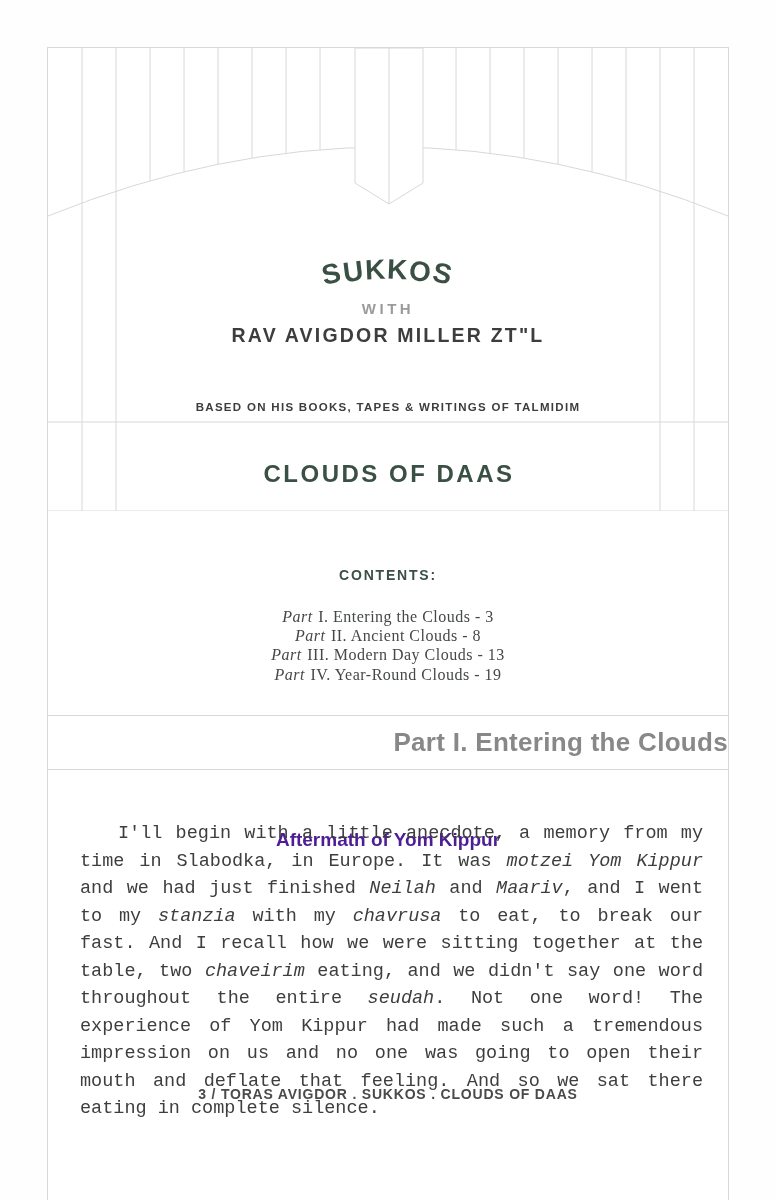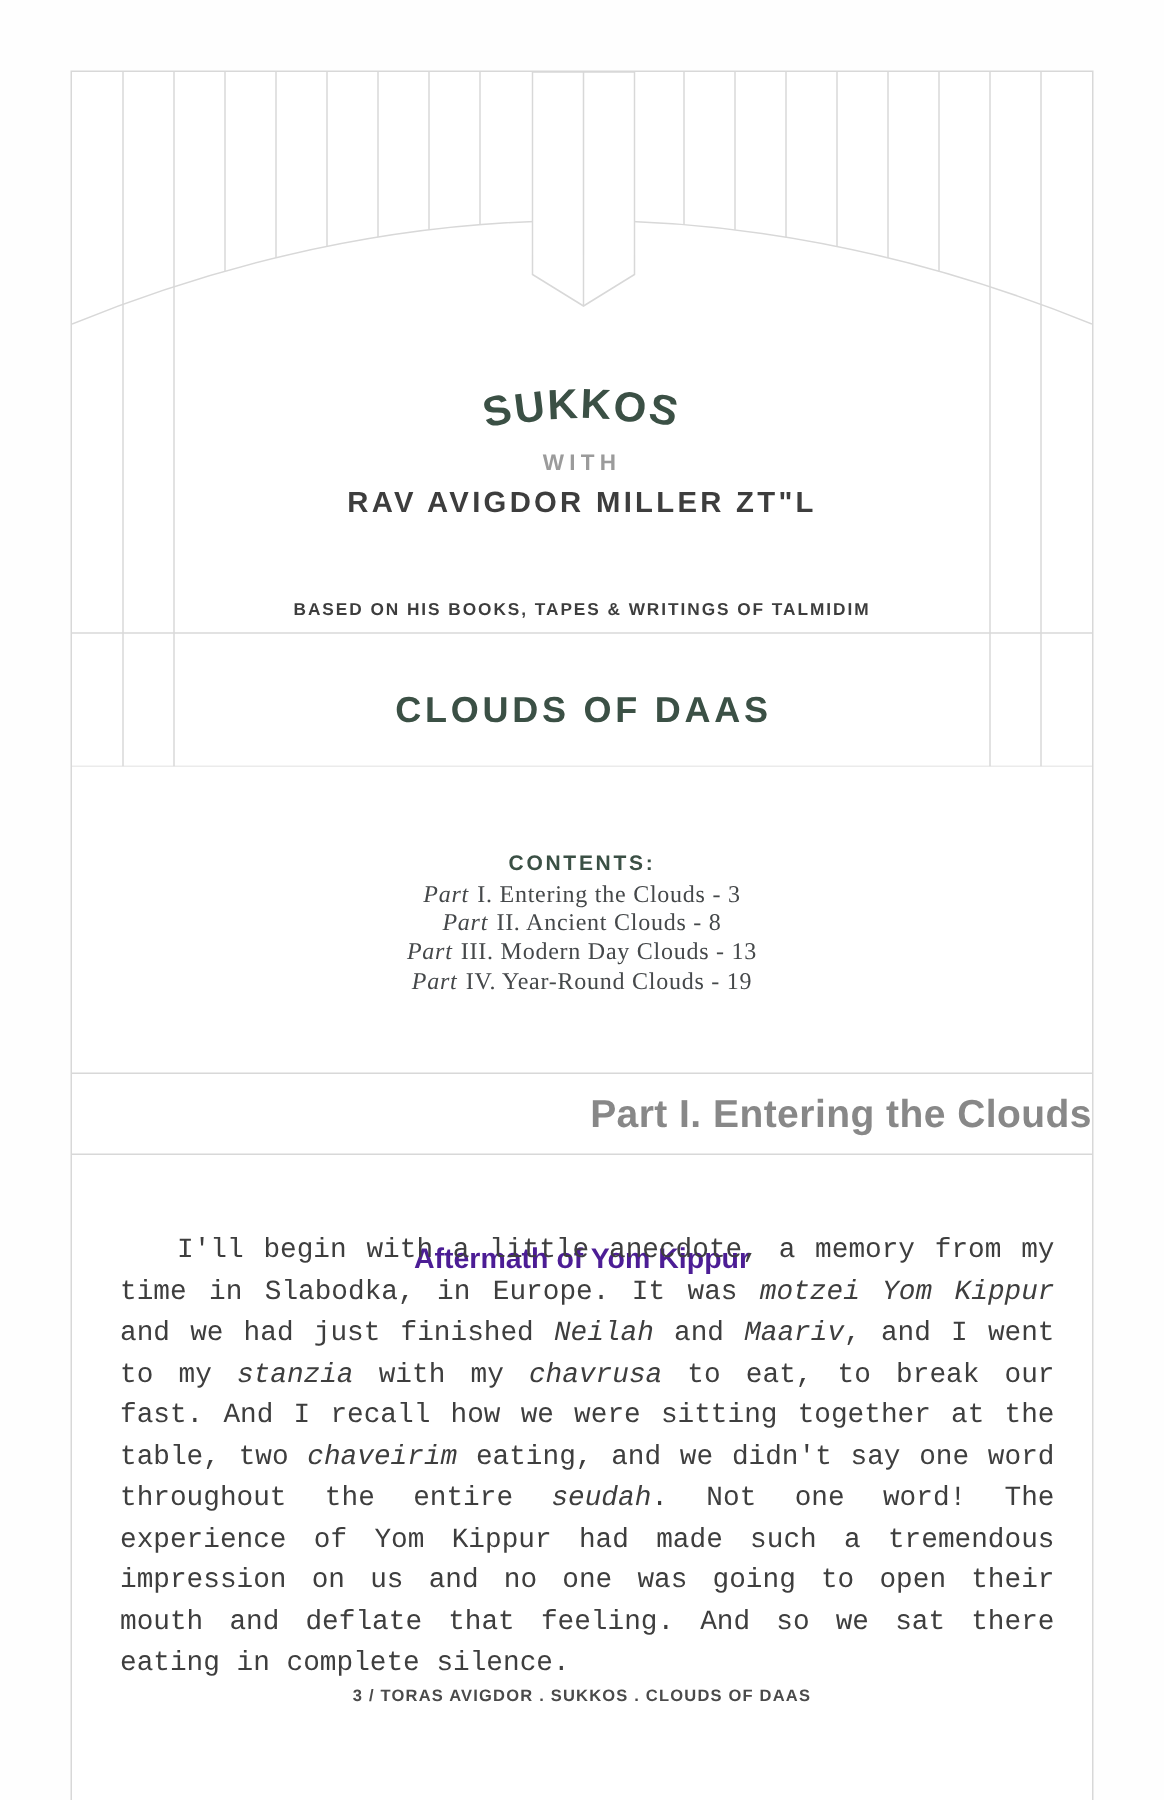--- a/index.html
+++ b/index.html
@@ -40,21 +40,21 @@
     position:absolute; left:68px; top:374px; width:546px; height:104px;
     display:flex; align-items:center; justify-content:center;
   }
   .issue-title {
     font-size:24px; font-weight:bold; letter-spacing:2.5px;
     color:var(--accent,#3b5045);
   }
   .toc { position:absolute; left:0; top:519px; width:100%; text-align:center; }
   .toc-heading {
     font-size:14px; font-weight:bold; letter-spacing:1.8px;
-    color:var(--accent,#3b5045); margin-bottom:4px;
+    color:var(--accent,#3b5045); margin-bottom:24px;
   }
   .toc-line {
     font-family:"Liberation Serif", serif; font-size:16px;
     letter-spacing:0.5px; line-height:19.2px; color:#45484a;
   }
   .toc-line i { padding-right:1px; }
   .section-band {
     position:absolute; left:0; top:667px; width:100%; height:55px;
     border-top:1px solid var(--line,#d8d8d8);
     border-bottom:1px solid var(--line,#d8d8d8);
@@ -65,21 +65,21 @@
     font-size:26px; font-weight:bold; color:#888888; letter-spacing:0.3px;
   }
   .subheading { top:750px; font-size:19px; font-weight:bold; color:#4c1d95;margin-top:31px; }
   .bodytext {
     position:absolute; left:32px; top:772px; width:623px;
     font-family:Liberation Mono, monospace; font-size:18.5px;
     line-height:27.5px; color:#3e3e3e; text-align:justify;
   }
   .bodytext p { text-indent:38px; margin-bottom:6px; }
   .page-footer {
-    top:1077px; font-size:11px; font-weight:bold; letter-spacing:0.8px;
+    top:1038px; font-size:14px; font-weight:bold; letter-spacing:0.8px;
     color:#4a4a4a;
   }
 </style>
 </head>
 <body>
 
 <div class="page">
   <div class="card">
 
     <svg class="deco" width="680" height="463" viewBox="0 0 680 463" aria-hidden="true">

